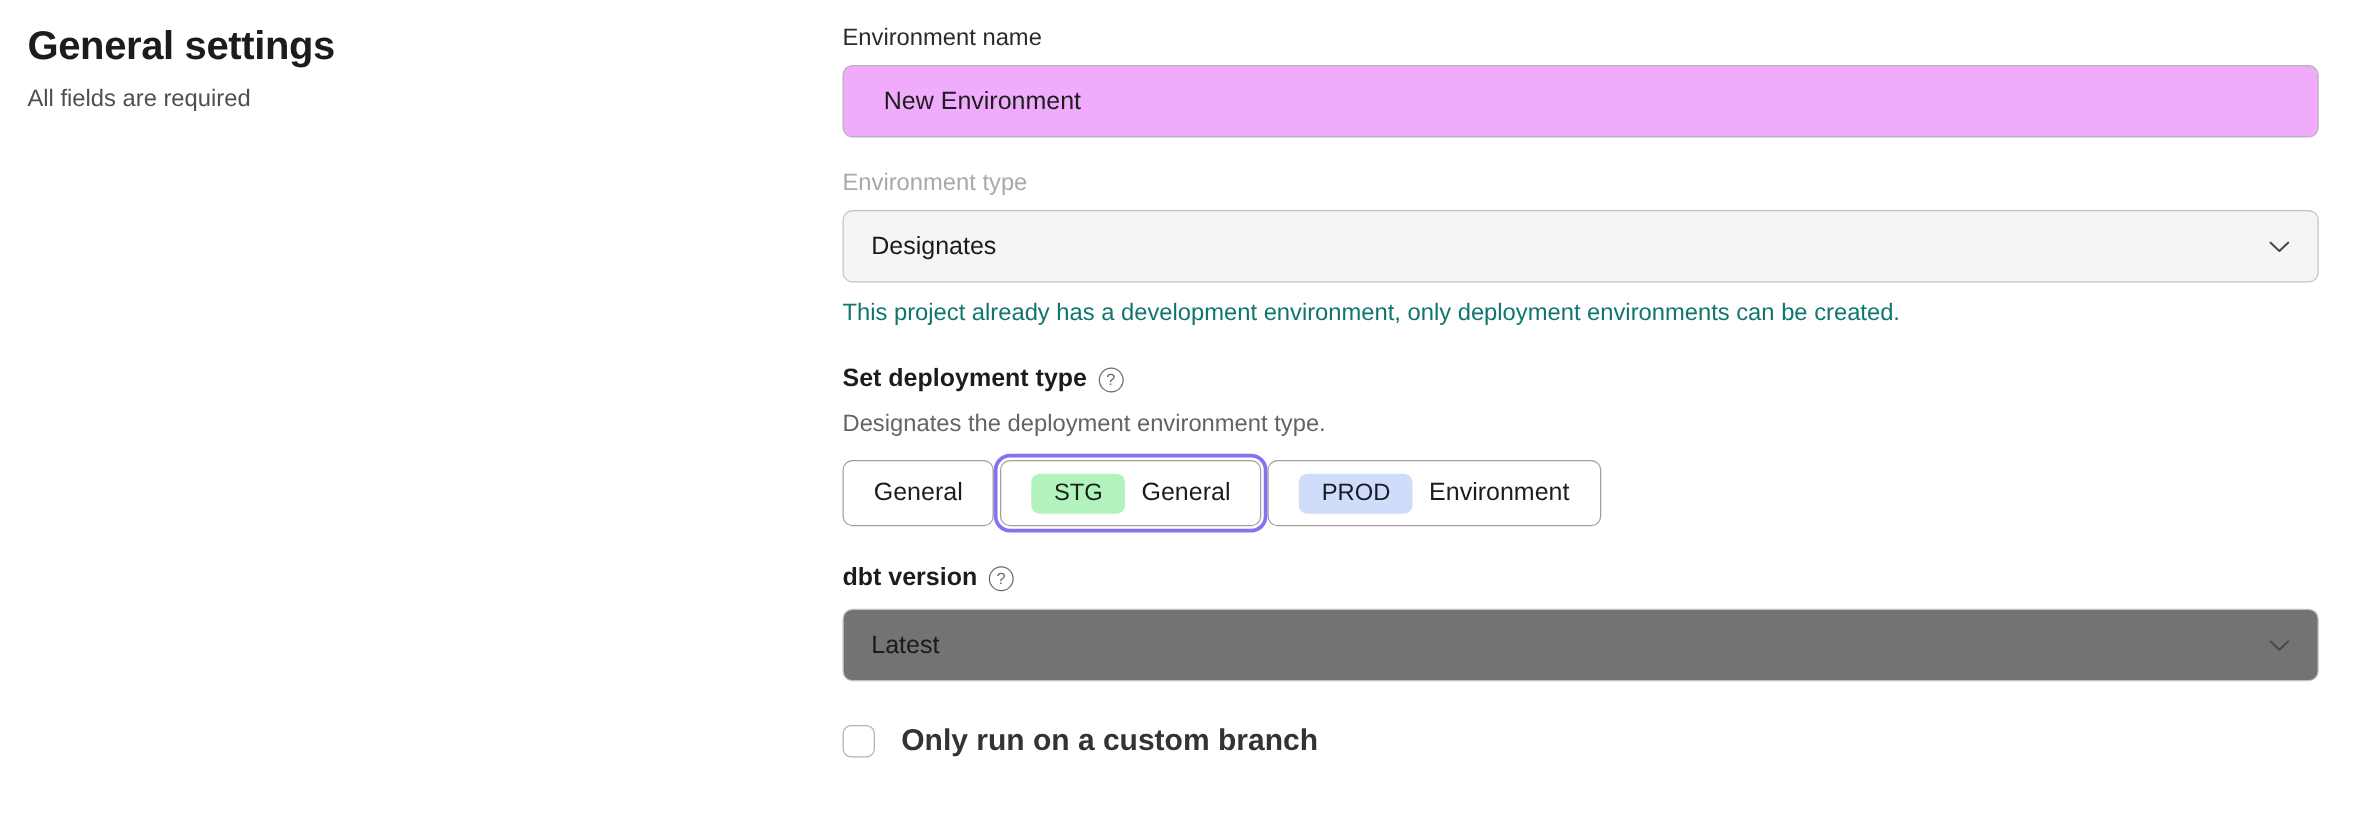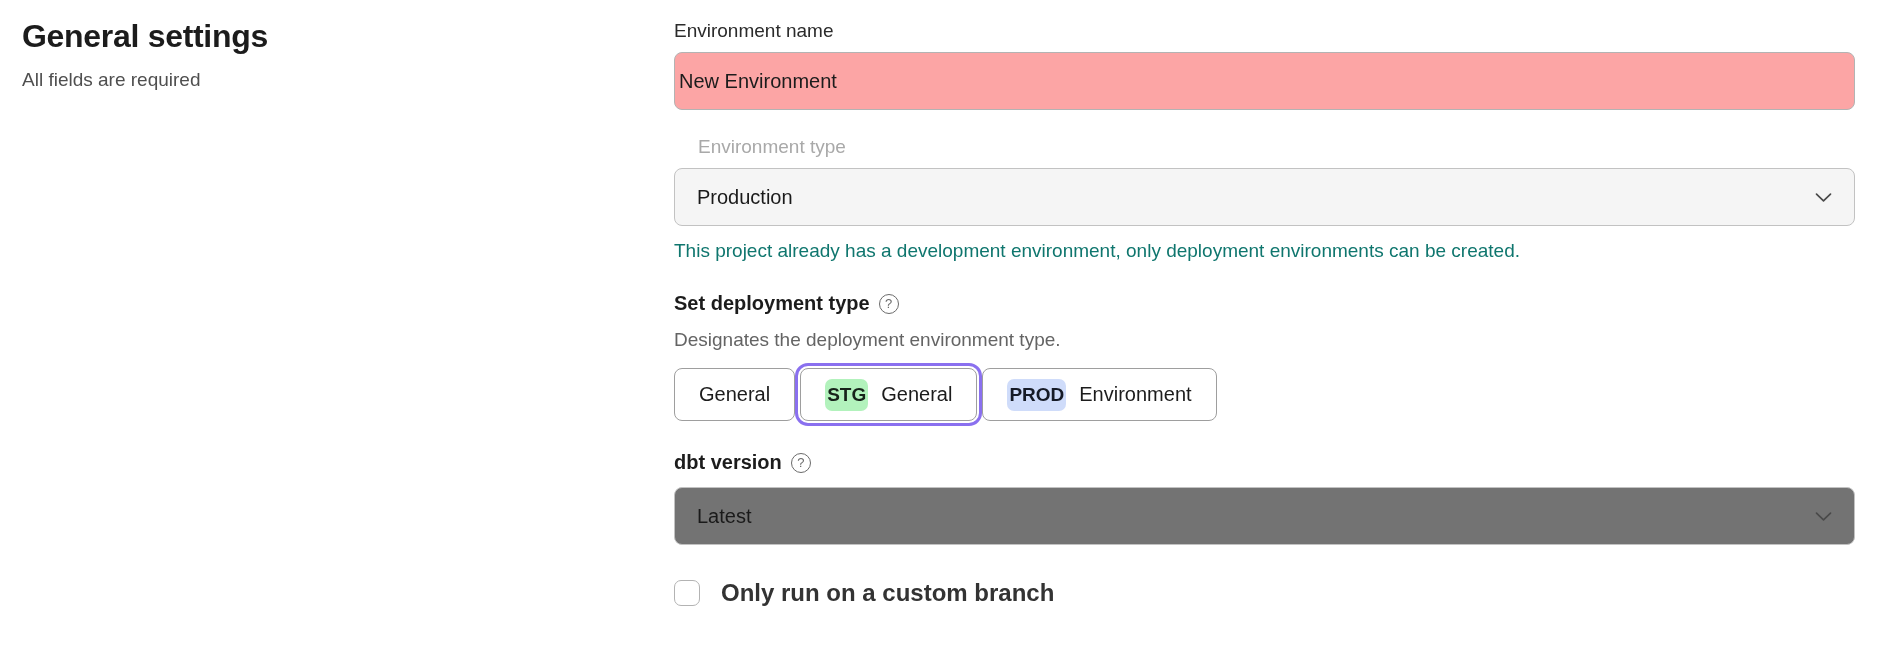--- a/index.html
+++ b/index.html
@@ -40,24 +40,24 @@
     margin-bottom: 10px;
   }
   .field-label.disabled { color: #a9a9a9; }
 
   .text-input {
     box-sizing: border-box;
     width: 100%;
     height: 58px;
     border: 1px solid #b3b3b3;
     border-radius: 8px;
-    padding: 0 4px;
-    font-size: 20px;
-    color: #1c1c1c;
-    background: #fca5a5;
+    padding: 0 32px;
+    font-size: 20px;
+    color: #1c1c1c;
+    background: #f0abfc;
     font-family: inherit;
     outline: none;
   }
 
   .select-box {
     box-sizing: border-box;
     width: 100%;
     height: 58px;
     border: 1px solid #c2c2c2;
     border-radius: 8px;
@@ -128,30 +128,30 @@
     font-family: inherit;
     cursor: pointer;
   }
   .type-btn.selected {
     outline: 3px solid #8a70ef;
     outline-offset: 2px;
     margin: 0 5px;
   }
   .badge {
     display: inline-block;
-    padding: 5px 2px;
+    padding: 5px 18px;
     border-radius: 7px;
     font-size: 19px;
-    font-weight: 700;
+    font-weight: 400;
     color: #17221a;
   }
   .badge.stg  { background: #b2f2bc; }
   .badge.prod { background: #cfdcfa; color: #161b27; }
 
-  .mt-24 { margin-top: 26px; margin-left: 24px; }
+  .mt-24 { margin-top: 26px; }
   .mt-13 { margin-top: 13px; }
 
   .checkbox-row {
     display: flex;
     align-items: center;
     margin-top: 34px;
   }
   .checkbox {
     appearance: none;
     -webkit-appearance: none;
@@ -183,21 +183,21 @@
 
   <div class="form-col">
 
     
     <label class="field-label">Environment name</label>
     <input class="text-input" type="text" value="New Environment" style="">
 
     
     <label class="field-label disabled mt-24">Environment type</label>
     <div class="select-box disabled">
-      <span>Production</span>
+      <span>Designates</span>
       <span class="chevron">
         <svg width="17" height="11" viewBox="0 0 17 11" fill="none">
             <path d="M1.5 2.2 L8.5 8.8 L15.5 2.2" stroke="#4a4a4a" stroke-width="1.7" stroke-linecap="round" stroke-linejoin="round"></path>
           </svg>
       </span>
     </div>
     <p class="helper-text">This project already has a development environment, only deployment environments can be created.</p>
 
     
     <div class="section-title">

